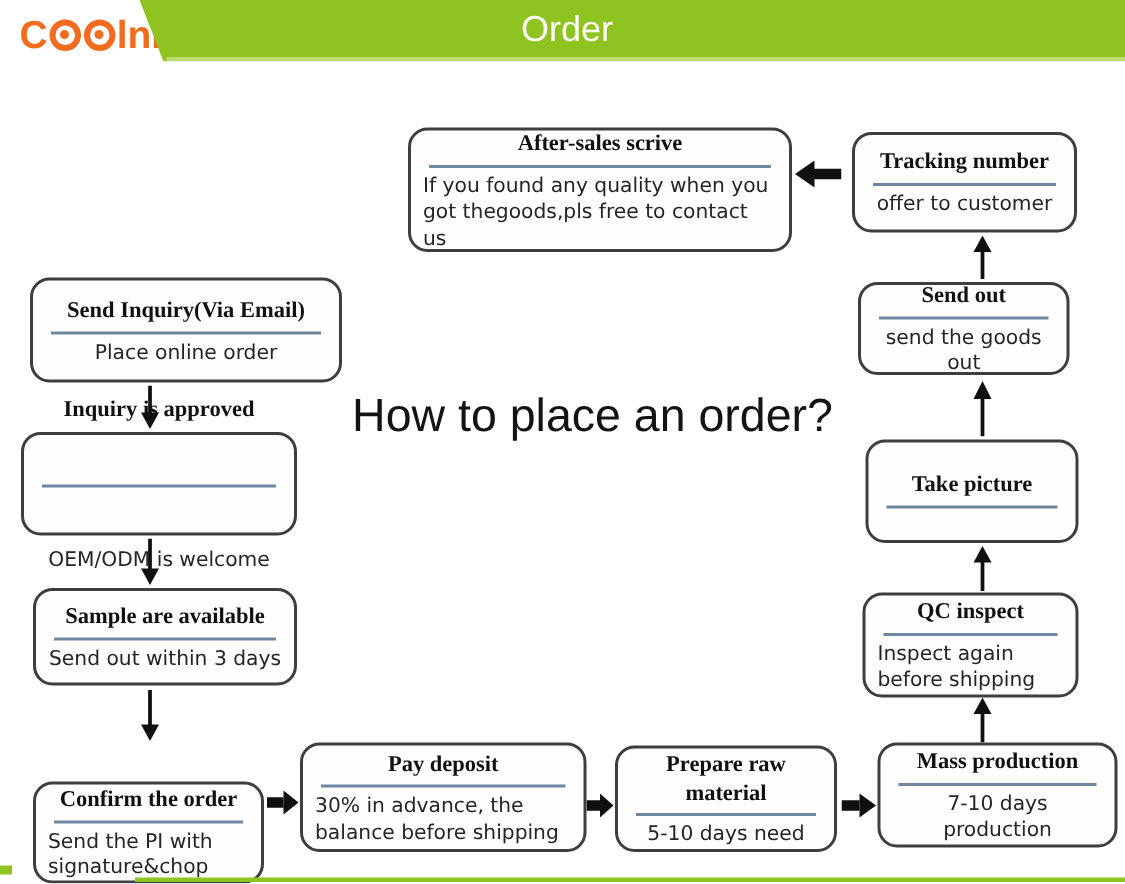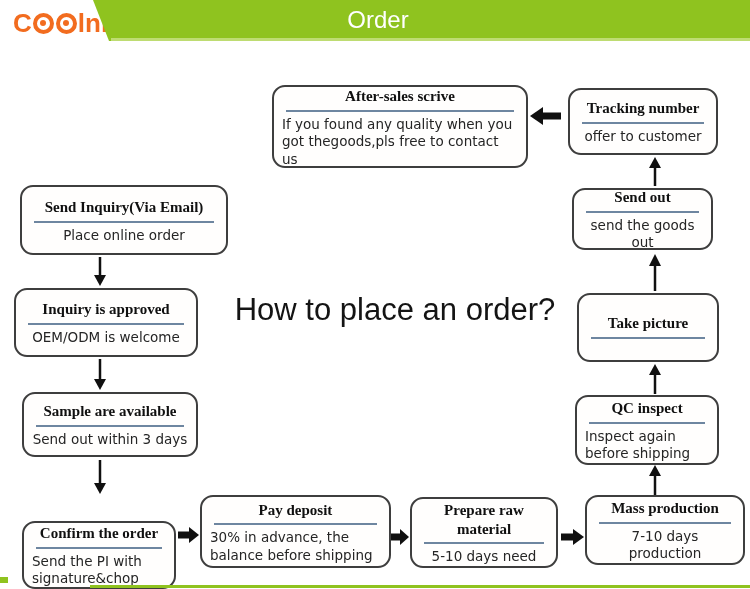--- a/index.html
+++ b/index.html
@@ -28,21 +28,21 @@
   #banner::after{
     content:"";position:absolute;left:18px;right:0;bottom:0;height:3px;background:#bedc72;
   }
   #banner-title{
     position:absolute;left:230px;top:6px;width:110px;text-align:center;color:#ffffff;
     font-size:24px;font-weight:400;font-family:"Liberation Sans",sans-serif;
   }
   
   #heading{
     position:absolute;left:210px;top:259px;width:370px;text-align:center;
-    font-size:31px;color:#141414;font-family:"Liberation Sans",sans-serif;font-weight:400;margin-top:33px;
+    font-size:31px;color:#141414;font-family:"Liberation Sans",sans-serif;font-weight:400;
   }
   
   .fbox{
     position:absolute;background:#fffefd;border:2px solid #3e3e3e;border-radius:13px;
     box-sizing:border-box;padding:6px 8px 4px;display:flex;flex-direction:column;justify-content:center;
   }
   .fbox .title{
     font-family:"Liberation Serif",serif;font-weight:700;font-size:15px;color:#101010;
     text-align:center;line-height:1.25;
   }
@@ -77,21 +77,21 @@
     <span id="banner-title">Order</span>
   </div>
 
   <div id="heading">How to place an order?</div>
 
   <div class="fbox" style="left:20px;top:185px;width:208px;height:70px;">
     <div class="title">Send Inquiry(Via Email)</div>
     <div class="divider"></div>
     <div class="body">Place online order</div>
   </div>
-  <div class="fbox" style="left:14px;top:288px;width:184px;height:69px;">
+  <div class="fbox" style="left:14px;top:288px;width:184px;height:69px;gap:36px;">
     <div class="title">Inquiry is approved</div>
     <div class="divider"></div>
     <div class="body">OEM/ODM is welcome</div>
   </div>
   <div class="fbox" style="left:22px;top:392px;width:176px;height:65px;border-radius:13px;">
     <div class="title">Sample are available</div>
     <div class="divider"></div>
     <div class="body">Send out within 3 days</div>
   </div>
   <div class="fbox left" style="left:22px;top:497px;width:154px;height:68px;margin-top:24px;">

